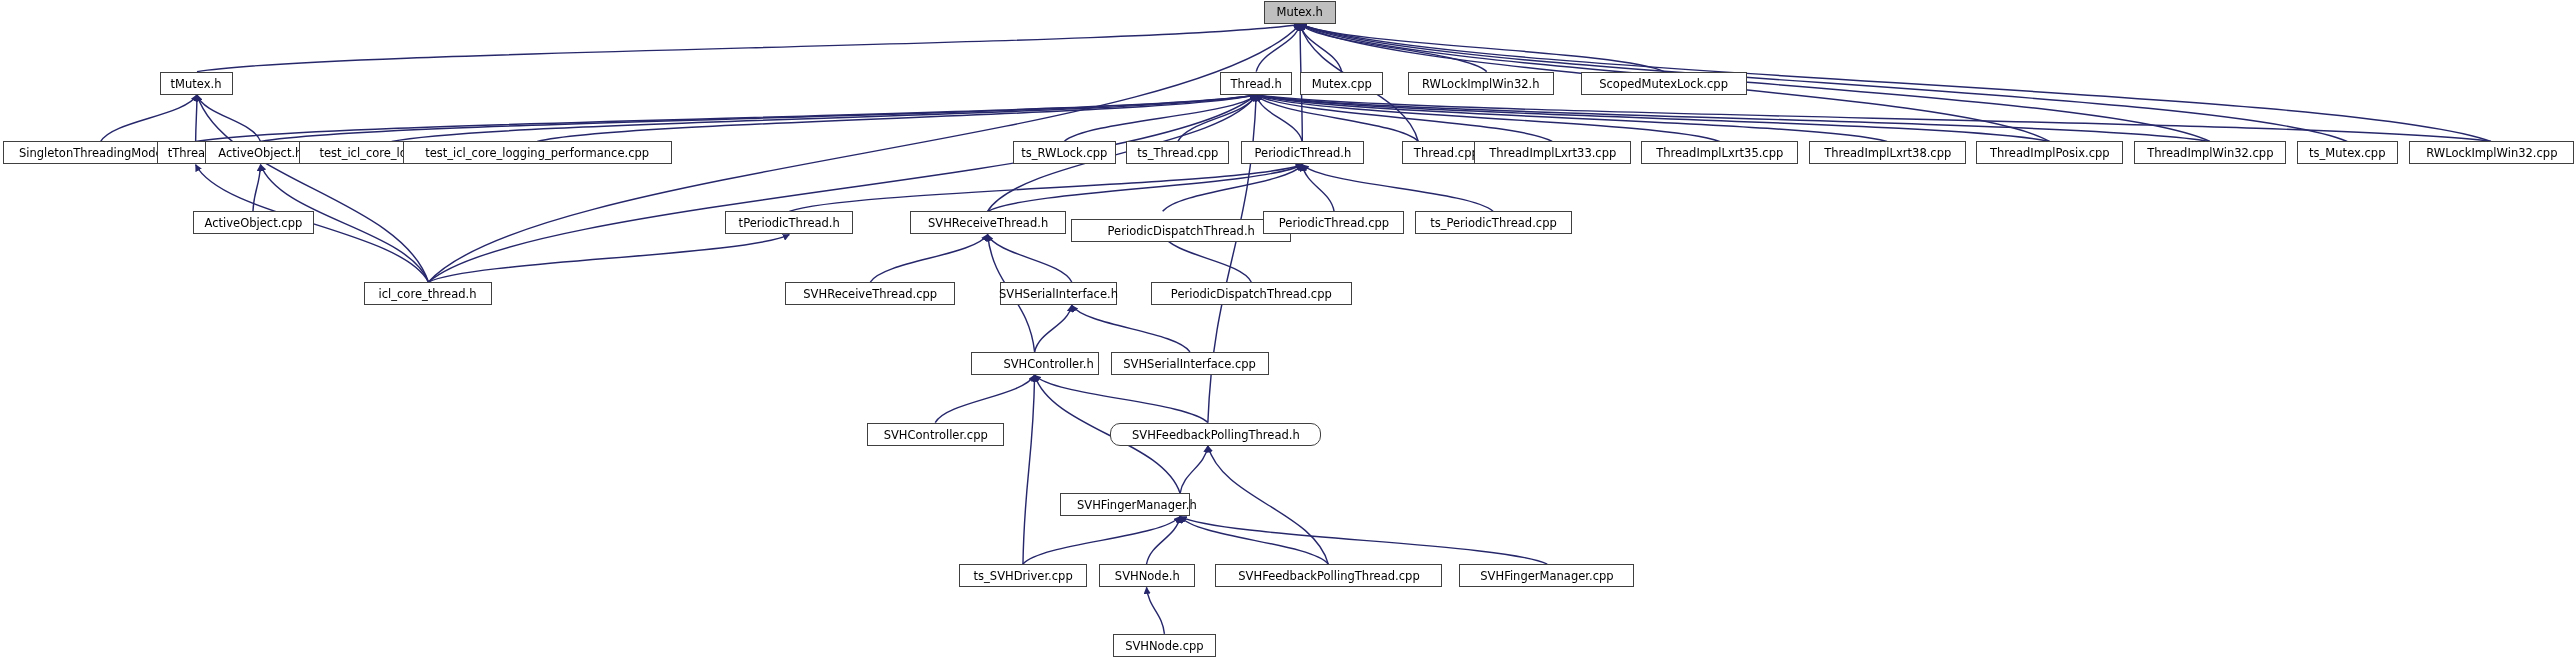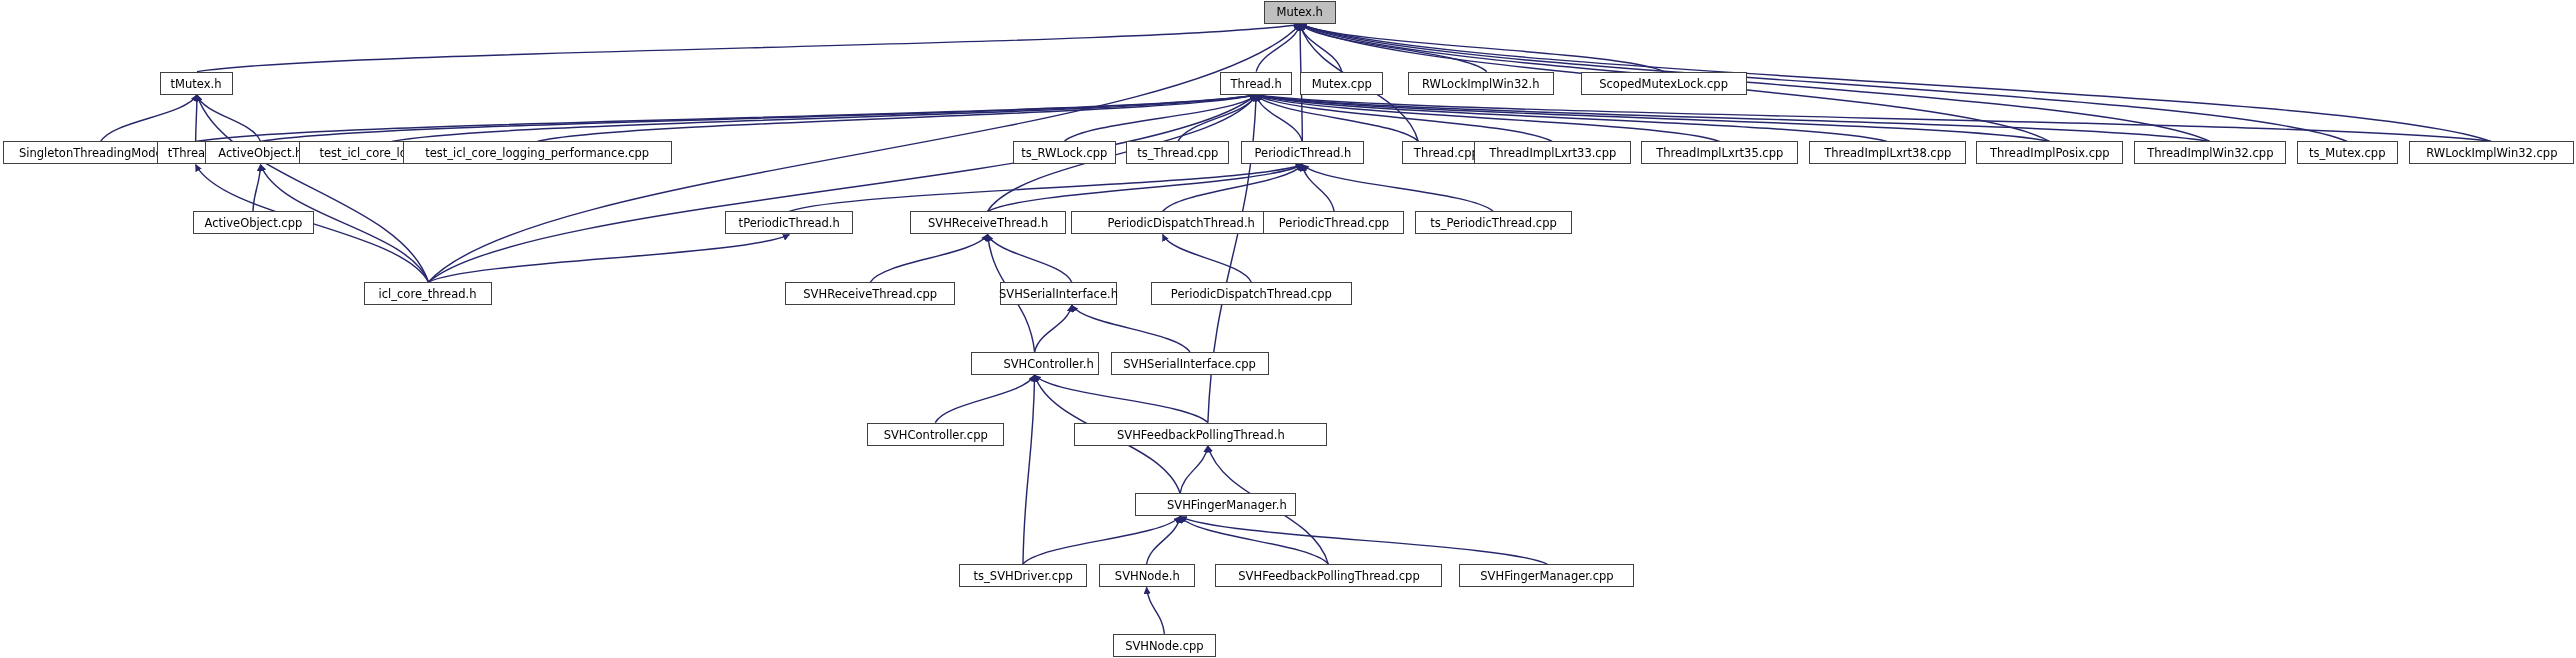--- a/index.html
+++ b/index.html
@@ -190,21 +190,21 @@
       </div>
       <div class="gnode" style="left: 193px; top: 211px; width: 121px;">
         <span class="nlabel">ActiveObject.cpp</span>
       </div>
       <div class="gnode" style="left: 725px; top: 211px; width: 128px;">
         <span class="nlabel">tPeriodicThread.h</span>
       </div>
       <div class="gnode" style="left: 910px; top: 211px; width: 156px;">
         <span class="nlabel">SVHReceiveThread.h</span>
       </div>
-      <div class="gnode" style="left: 1071px; top: 211px; width: 220px;">
+      <div class="gnode" style="left: 1071px; top: 219px; width: 220px;">
         <span class="nlabel">PeriodicDispatchThread.h</span>
       </div>
       <div class="gnode" style="left: 1263px; top: 211px; width: 141px;">
         <span class="nlabel">PeriodicThread.cpp</span>
       </div>
       <div class="gnode" style="left: 1415px; top: 211px; width: 157px;">
         <span class="nlabel">ts_PeriodicThread.cpp</span>
       </div>
       <div class="gnode" style="left: 364px; top: 282px; width: 128px;">
         <span class="nlabel">icl_core_thread.h</span>
@@ -220,24 +220,24 @@
       </div>
       <div class="gnode" style="left: 971px; top: 352px; width: 128px; padding-left: 28px;">
         <span class="nlabel">SVHController.h</span>
       </div>
       <div class="gnode" style="left: 1111px; top: 352px; width: 158px;">
         <span class="nlabel">SVHSerialInterface.cpp</span>
       </div>
       <div class="gnode" style="left: 867px; top: 423px; width: 137px;">
         <span class="nlabel">SVHController.cpp</span>
       </div>
-      <div class="gnode" style="left: 1074px; top: 423px; width: 253px;">
+      <div class="gnode" style="left: 1110px; top: 423px; width: 211px; border-radius: 10px;">
         <span class="nlabel">SVHFeedbackPollingThread.h</span>
       </div>
-      <div class="gnode" style="left: 1135px; top: 493px; width: 161px; padding-left: 23px;">
+      <div class="gnode" style="left: 1060px; top: 493px; width: 130px; padding-left: 23px;">
         <span class="nlabel">SVHFingerManager.h</span>
       </div>
       <div class="gnode" style="left: 959px; top: 564px; width: 128px;">
         <span class="nlabel">ts_SVHDriver.cpp</span>
       </div>
       <div class="gnode" style="left: 1099px; top: 564px; width: 96px;">
         <span class="nlabel">SVHNode.h</span>
       </div>
       <div class="gnode" style="left: 1215px; top: 564px; width: 227px;">
         <span class="nlabel">SVHFeedbackPollingThread.cpp</span>

